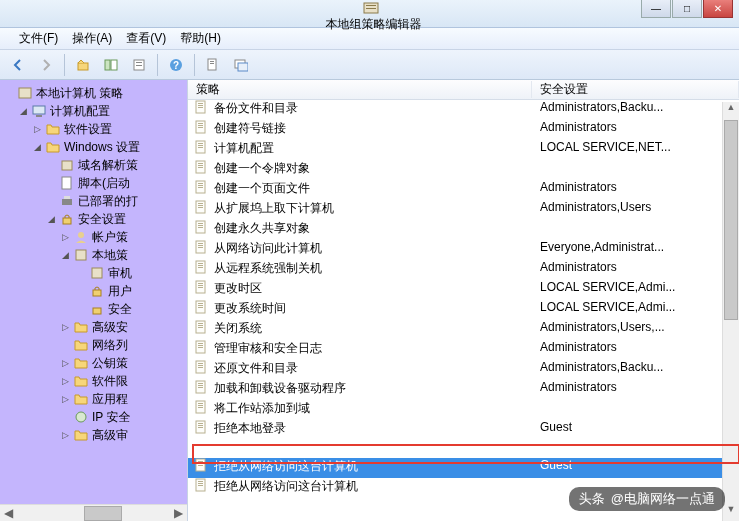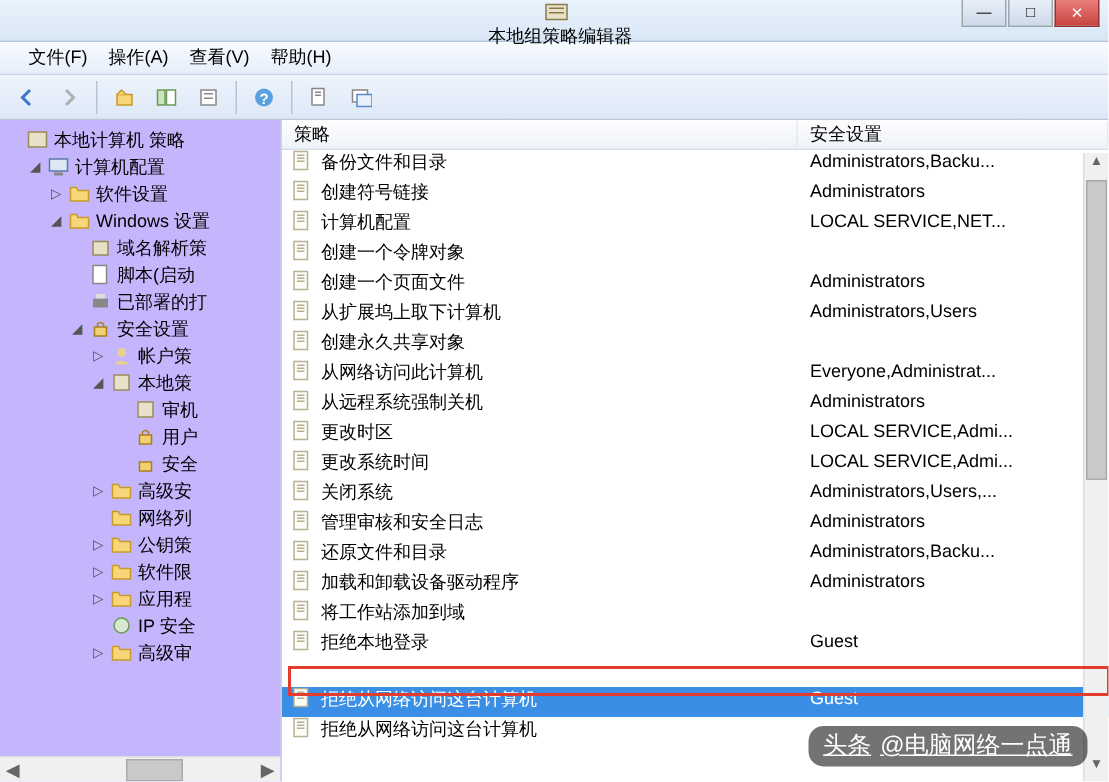--- a/index.html
+++ b/index.html
@@ -31,21 +31,21 @@
 .list-header { height: 20px; background: linear-gradient(#fdfdfe,#eef2f8); border-bottom: 1px solid #d5dde8; display: flex; align-items: center; }
 .col-policy { width: 344px; padding-left: 8px; display:flex; align-items:center; border-right:1px solid #e3e8f0;}
 .col-security { flex:1; padding-left: 8px; display:flex; align-items:center; border-right:1px solid #e3e8f0;}
 .list-body { flex: 1; overflow: hidden; }
 .row { height: 20px; display: flex; }
 .row .ricon { width:16px; height:16px; margin: 0 4px 0 6px; display:inline-flex;}
 .row .rpol { width: 322px; white-space:nowrap; overflow:hidden;}
 .row .rsec { flex:1; padding-left:4px; white-space:nowrap; overflow:hidden;}
 .row.selected { background: #3a8ee6; color: #fff; margin-top: 18px; }
 .red-box { position: absolute; border: 2px solid #e43b2f; pointer-events: none; }
-.watermark { position: absolute; right: 14px; bottom: 10px; background: rgba(0,0,0,0.55); color: #fff; font-size: 16px; padding: 3px 10px; border-radius: 10px; display:flex; align-items:center; gap:6px;text-decoration:underline;}
+.watermark { position: absolute; right: 14px; bottom: 10px; background: rgba(0,0,0,0.55); color: #fff; font-size: 13px; padding: 3px 10px; border-radius: 10px; display:flex; align-items:center; gap:6px;}
 .list-vscroll { position:absolute; right:0; top:22px; bottom:0; width:17px; background:#f0f0f0; border-left:1px solid #ddd;}
 .list-vscroll .vthumb{ position:absolute; left:1px; right:1px; top:18px; height:200px; background:#c9c9c9; border:1px solid #aaa;}
 .list-vscroll .varr{ position:absolute; left:0; right:0; height:17px; text-align:center; color:#666; font-size:9px;}
 </style>
 </head>
 <body>
 
 <div class="titlebar">
   <span class="icon">
     <svg viewBox="0 0 16 16">

